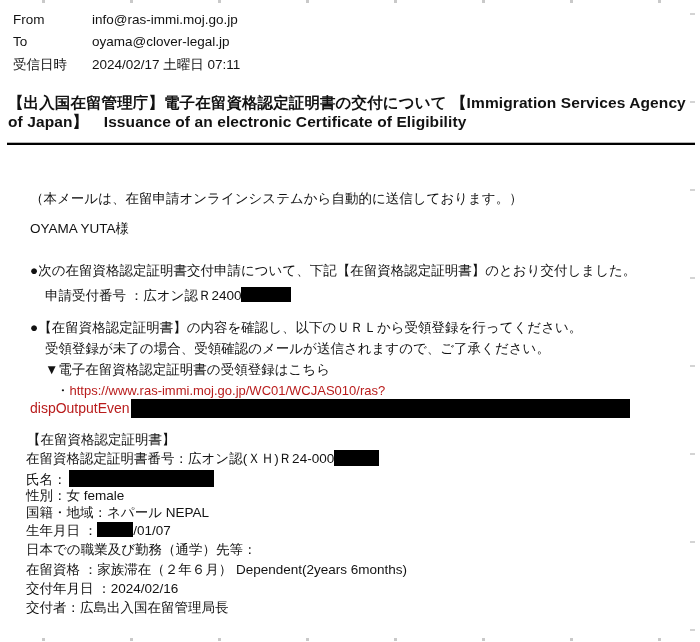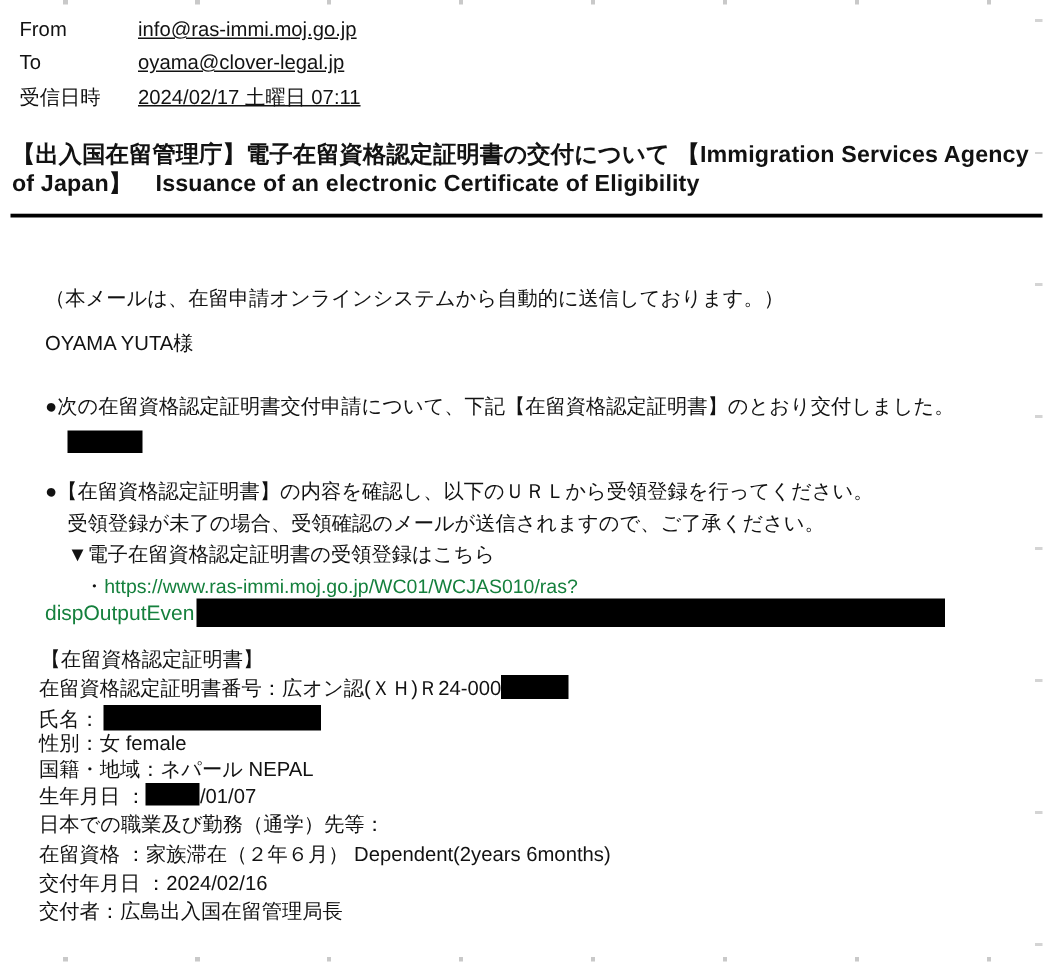--- a/index.html
+++ b/index.html
@@ -17,32 +17,32 @@
   }
   .tick-strip-top{top:0;}
   .tick-strip-bottom{top:638px;}
   .tick-strip-right{
     position:absolute;top:0;left:690px;width:5px;height:642px;
     background:repeating-linear-gradient(180deg,
       transparent 0px, transparent 13px,
       #d4d4d4 13px, #d4d4d4 15px,
       transparent 15px, transparent 88px);
   }
-  .hdr-row{position:absolute;left:13px;font-size:13.5px;white-space:nowrap;text-decoration:underline;}
+  .hdr-row{position:absolute;left:13px;font-size:13.5px;white-space:nowrap;}
   .hdr-label{display:inline-block;width:79px;}
   .subject{
     position:absolute;left:8px;font-weight:bold;font-size:15.5px;
     white-space:nowrap;letter-spacing:0.1px;text-align:center;
   }
   .divider{
     position:absolute;top:142px;left:7px;width:688px;height:3px;
     background:linear-gradient(#b5b5b5 1px, #000 1px);
   }
   .line{position:absolute;font-size:13.5px;white-space:nowrap;text-align:right;}
-  .link{color:#15803d;text-decoration:none;font-size:13px;cursor:pointer;}
+  .link{color:#b91c1c;text-decoration:none;font-size:13px;cursor:pointer;}
   .redact{display:inline-block;background:#000;}
   .redact-appno{width:50px;height:15px;margin-bottom:-2px;}
   .redact-url{width:499px;height:19px;vertical-align:-5px;margin-left:1px;}
   .redact-certno{width:45px;height:16px;margin-bottom:-3px;}
   .redact-name{width:145px;height:17px;margin-bottom:-3px;margin-left:2px;}
   .redact-birth{width:36px;height:15px;margin-bottom:-2px;}
 </style>
 </head>
 <body>
 
@@ -67,21 +67,21 @@
 
   <div class="divider"></div>
 
   <div class="line" style="top:190px;left:30px">（本メールは、在留申請オンラインシステムから自動的に送信しております。）</div>
 
   <div class="line" style="top:220px;left:30px">OYAMA YUTA様</div>
 
   <div class="line" style="top:262px;left:30px">●次の在留資格認定証明書交付申請について、下記【在留資格認定証明書】のとおり交付しました。</div>
 
   <div class="line" style="top:287px;left:45px">
-    <span class="redact redact-appno"></span>
+    <span>申請受付番号 ：広オン認Ｒ2400</span><span class="redact redact-appno"></span>
   </div>
 
   <div class="line" style="top:319px;left:30px">●【在留資格認定証明書】の内容を確認し、以下のＵＲＬから受領登録を行ってください。</div>
 
   <div class="line" style="top:340px;left:45px">受領登録が未了の場合、受領確認のメールが送信されますので、ご了承ください。</div>
 
   <div class="line" style="top:361px;left:45px">▼電子在留資格認定証明書の受領登録はこちら</div>
 
   <div class="line" style="top:382px;left:56px">
     <span>・</span><a class="link">https://www.ras-immi.moj.go.jp/WC01/WCJAS010/ras?</a>

